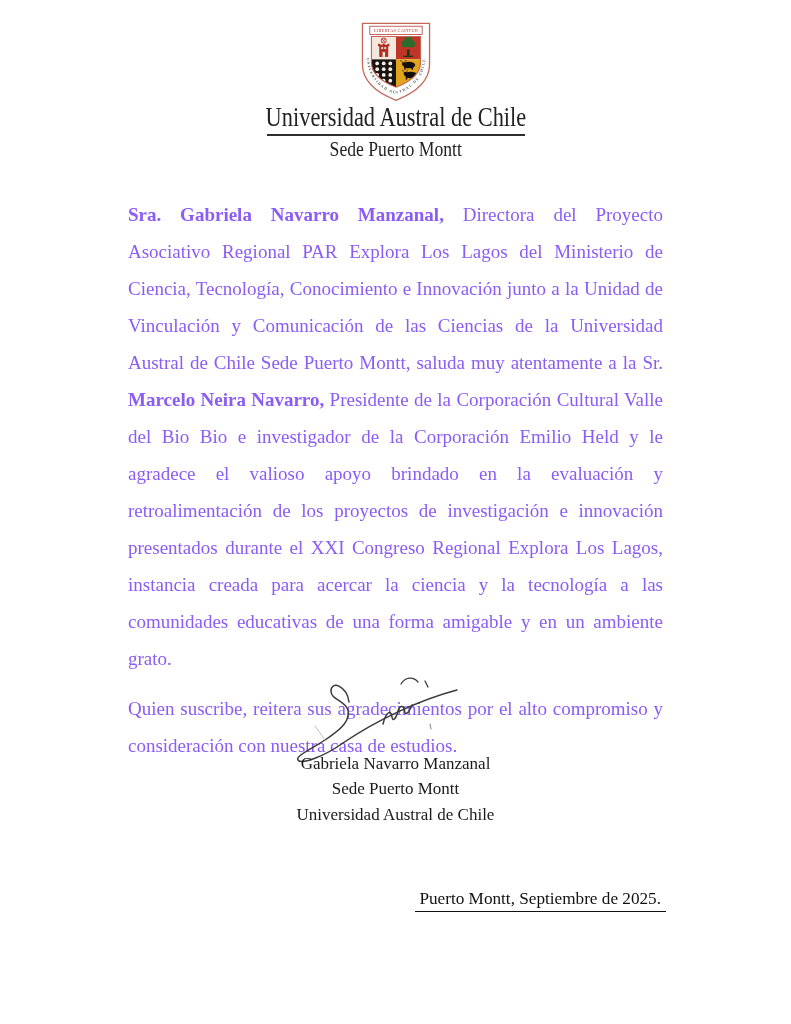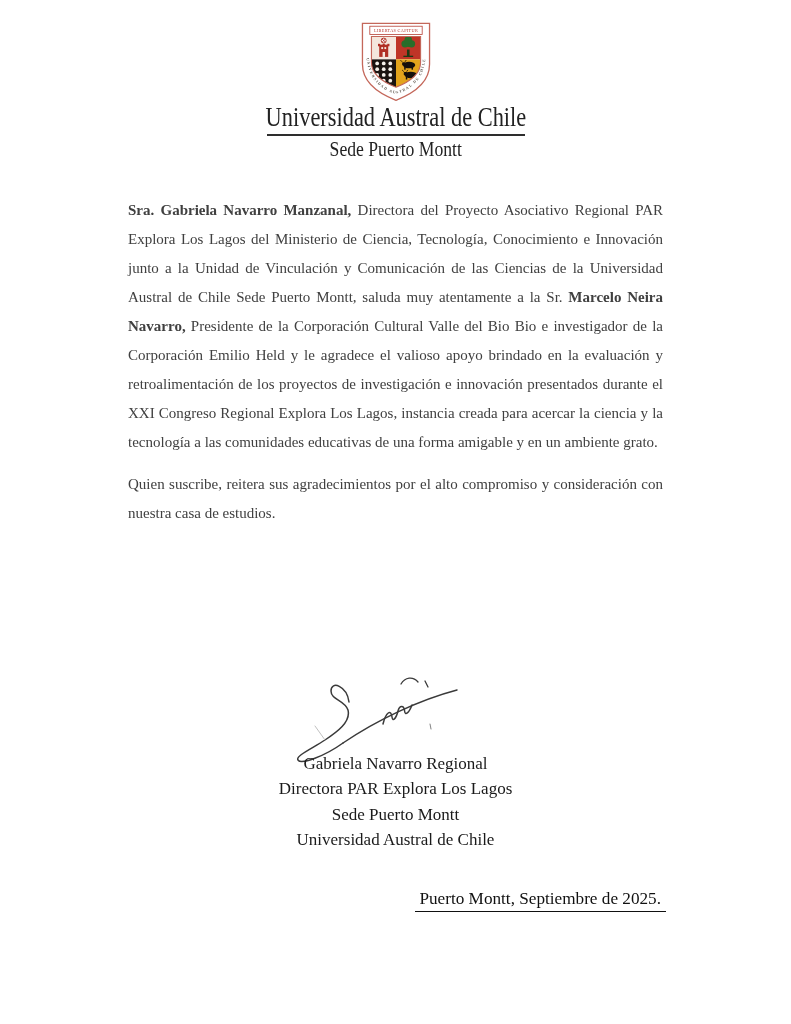--- a/index.html
+++ b/index.html
@@ -23,21 +23,21 @@
     width:258px; border-top:2px solid #2e2e2e; margin-top:3px;
   }
   .campus-title {
     margin-top:2px; font-size:21px; line-height:1.1; color:#222222;
     transform:scaleX(0.84); transform-origin:center; white-space:nowrap;
     display:inline-block;
   }
   
   .letter-body {
     position:absolute; top:196px; left:128px; width:535px;
-    font-size:15px; line-height:29px; color:#404040;
+    font-size:19px; line-height:37px; color:#8b5cf6;
   }
   .letter-body p { margin:0; text-align:justify; }
   .letter-body p.p2 { margin-top:13px; }
   .letter-body strong { font-weight:bold; }
   
   .sig-scrawl { position:absolute; left:285px; top:666px; }
   .sig-block {
     position:absolute; top:751px; left:0; right:0;
     text-align:center; font-size:17px; line-height:25.4px; color:#1a1a1a;
   }
@@ -156,22 +156,21 @@
 
       <path d="M140,15 L143,21" stroke-width="1.3"></path>
 
       <path d="M145,58 L146,63" stroke-width="1.1" stroke="#8a8a8a"></path>
 
       <path d="M30,60 L40,74" stroke-width="0.9" stroke="#b9b9b9"></path>
     </g>
   </svg>
 
   <div class="sig-block">
-    <div>Gabriela Navarro Regional</div>
-    <div>Directora PAR Explora Los Lagos</div>
+    <div>Gabriela Navarro Manzanal</div>
     <div>Sede Puerto Montt</div>
     <div>Universidad Austral de Chile</div>
   </div>
 
   <div class="dateline">
     <span>Puerto Montt, Septiembre de 2025.</span>
   </div>
 
 </div>
 

